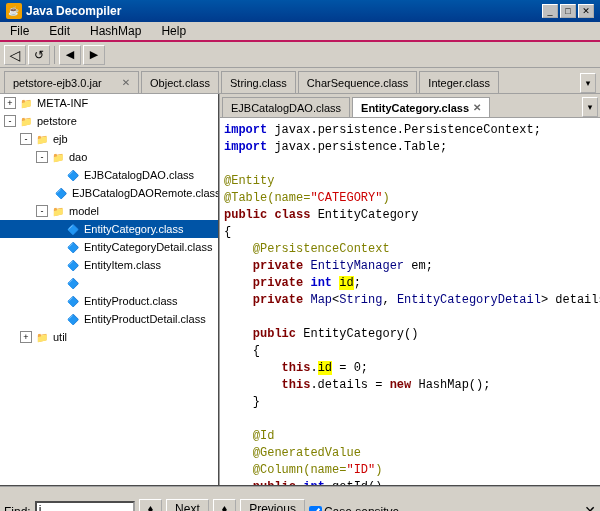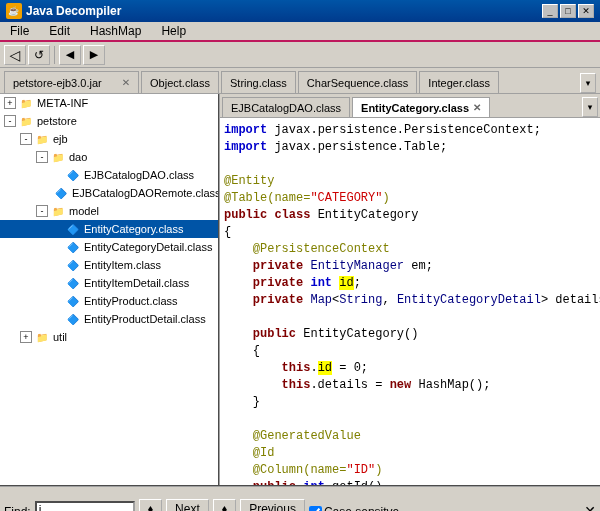--- a/index.html
+++ b/index.html
@@ -186,21 +186,20 @@
 
     <div class="tree-item indent4">
       <span style="width:12px;display:inline-block;"></span>
       <span class="tree-icon icon-class">🔷</span>
       <span>EntityItem.class</span>
     </div>
 
     <div class="tree-item indent4">
       <span style="width:12px;display:inline-block;"></span>
       <span class="tree-icon icon-class">🔷</span>
-      <span>EntityItemDetail.class</span>
     </div>
 
     <div class="tree-item indent4">
       <span style="width:12px;display:inline-block;"></span>
       <span class="tree-icon icon-class">🔷</span>
       <span>EntityProduct.class</span>
     </div>
 
     <div class="tree-item indent4">
       <span style="width:12px;display:inline-block;"></span>
@@ -240,22 +239,22 @@
       <span class="code-line">    <span class="kw">private</span> <span class="type">EntityManager</span> em;</span>
       <span class="code-line">    <span class="kw">private</span> <span class="kw2">int</span> <span class="hl">id</span>;</span>
       <span class="code-line">    <span class="kw">private</span> <span class="type">Map</span>&lt;<span class="type">String</span>, <span class="type">EntityCategoryDetail</span>&gt; details;</span>
       <span class="code-line"> </span>
       <span class="code-line">    <span class="kw">public</span> EntityCategory()</span>
       <span class="code-line">    {</span>
       <span class="code-line">        <span class="kw">this</span>.<span class="hl">id</span> = 0;</span>
       <span class="code-line">        <span class="kw">this</span>.details = <span class="kw">new</span> HashMap();</span>
       <span class="code-line">    }</span>
       <span class="code-line"> </span>
+      <span class="code-line">    <span class="ann">@Id</span></span>
       <span class="code-line">    <span class="ann">@GeneratedValue</span></span>
-      <span class="code-line">    <span class="ann">@Id</span></span>
       <span class="code-line">    <span class="ann">@Column(name=<span class="str">"ID"</span>)</span></span>
       <span class="code-line">    <span class="kw">public</span> <span class="kw2">int</span> getId()</span>
 
     </div>
   </div>
 </div>
 
 <div class="find-bar">
   <span class="find-label">Find:</span>
   <input class="find-input" type="text" value="i" style="">

